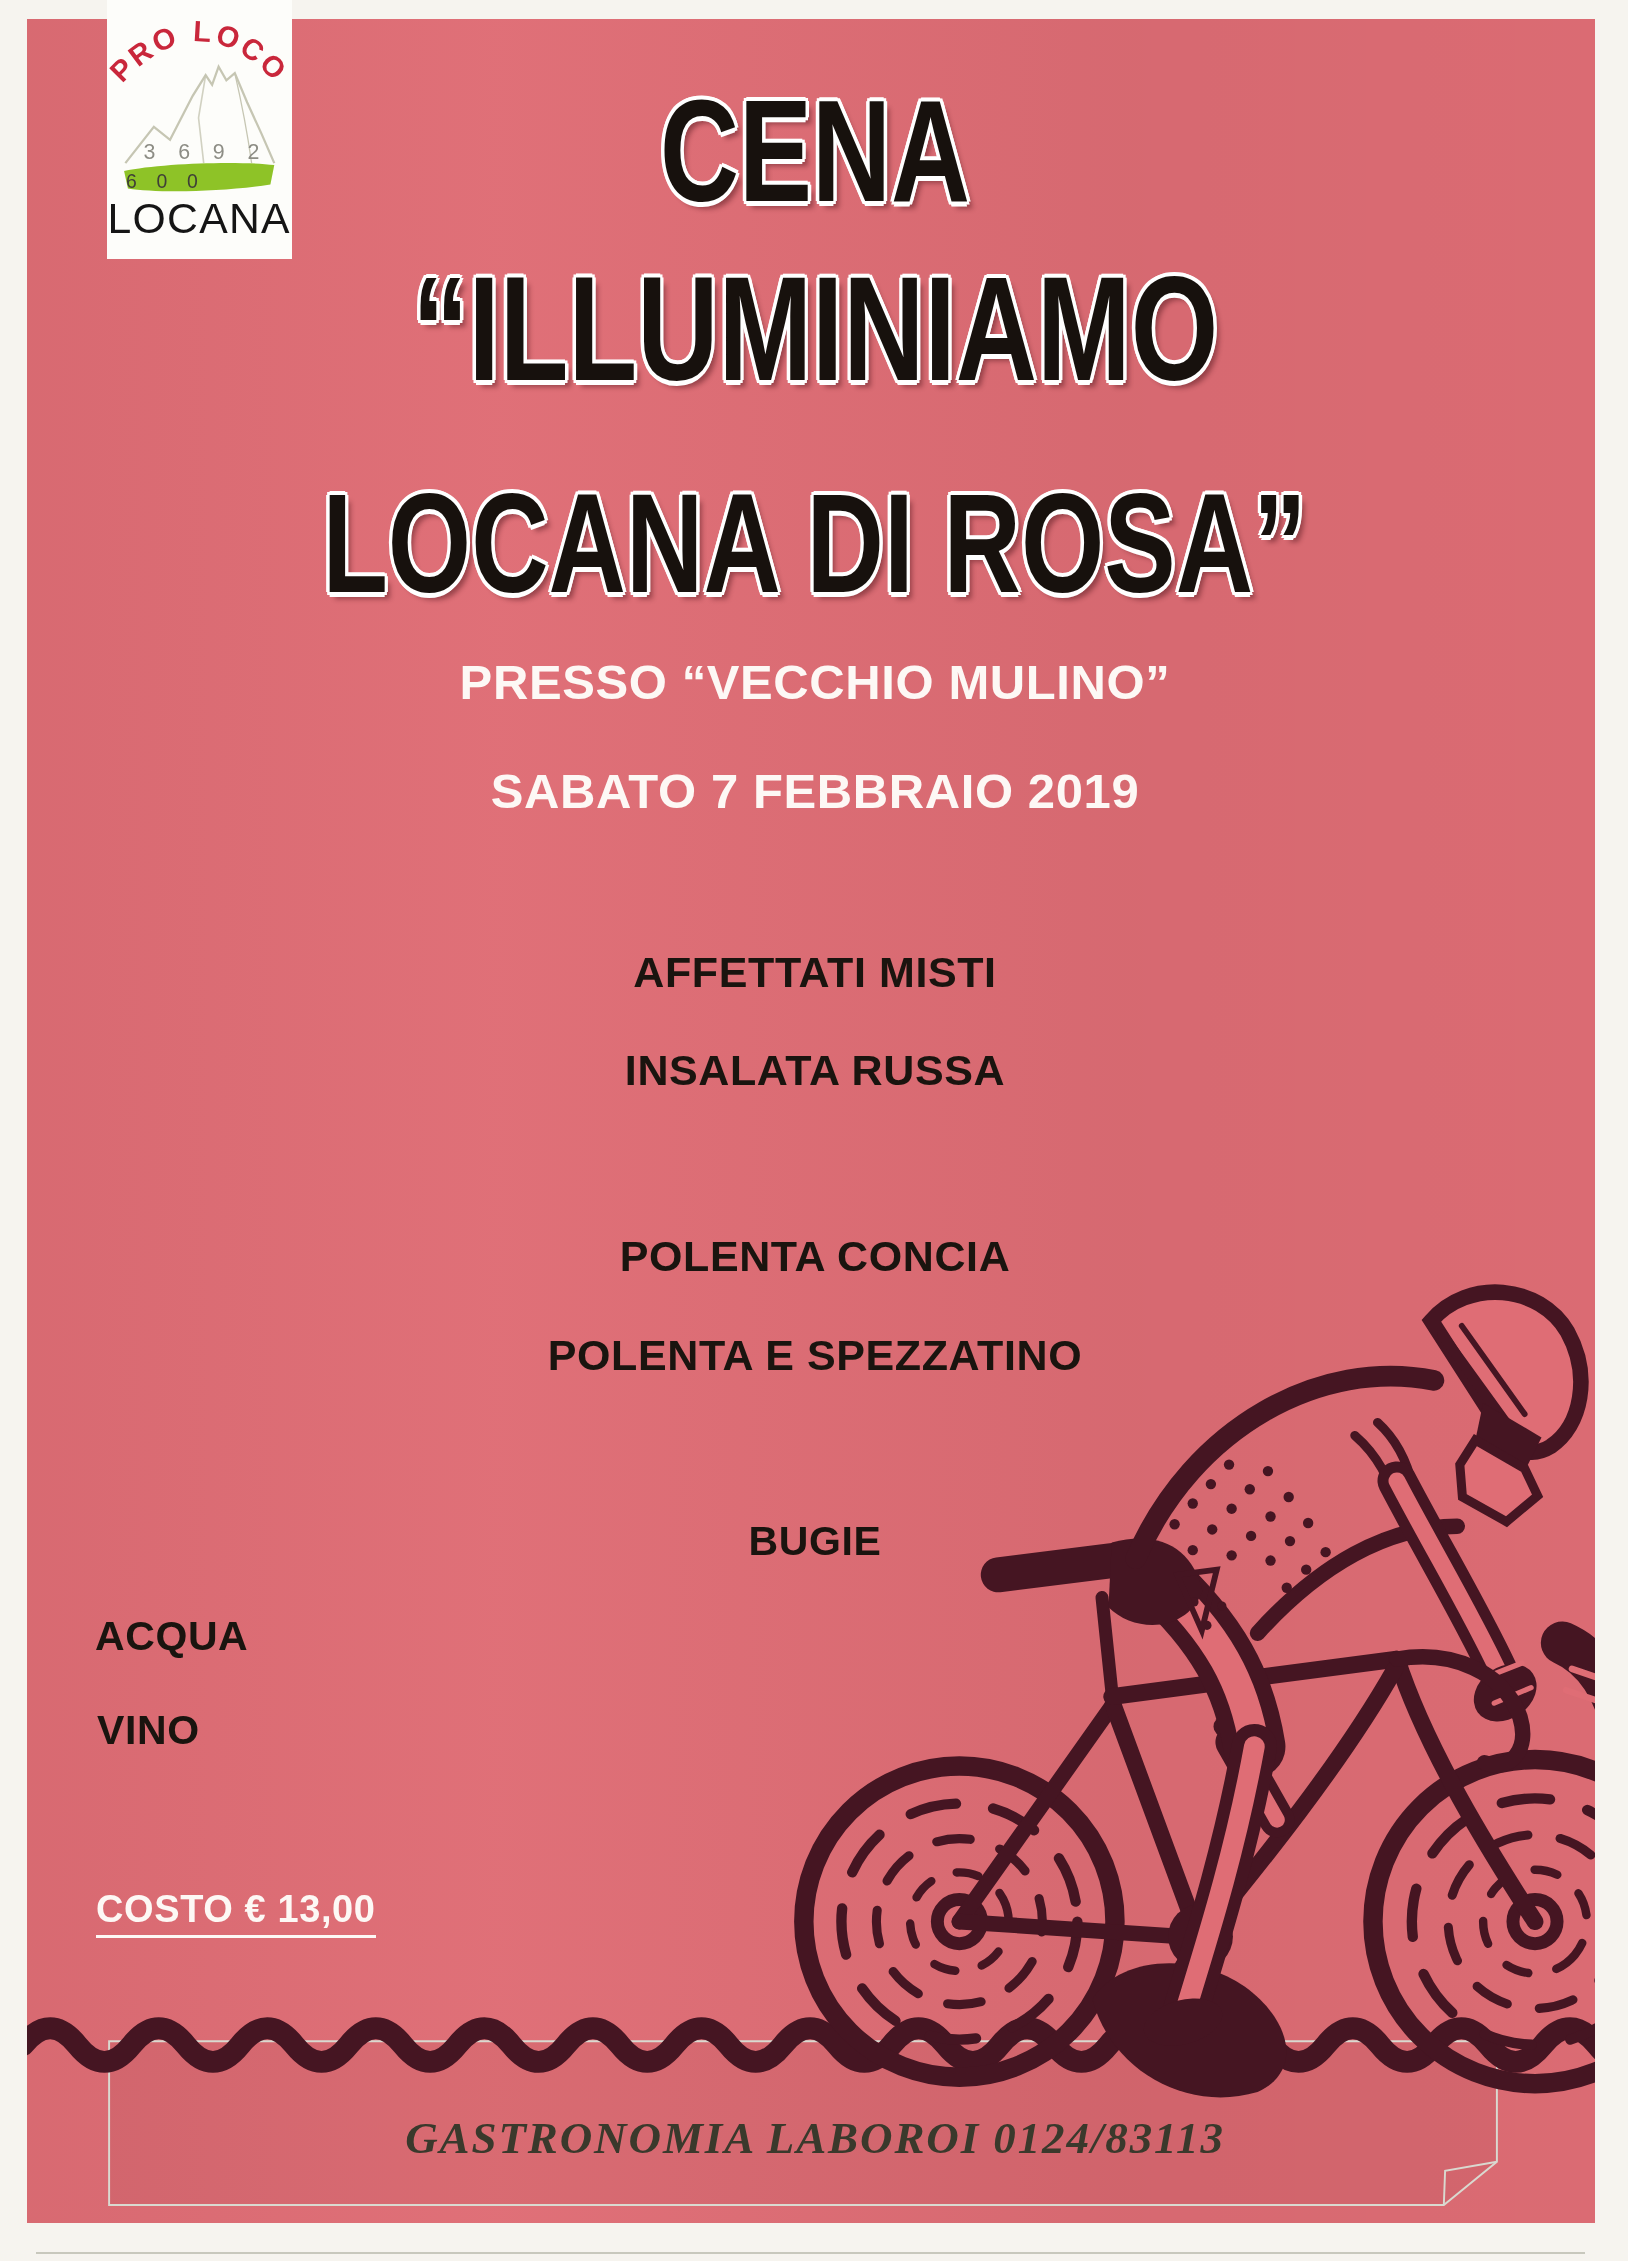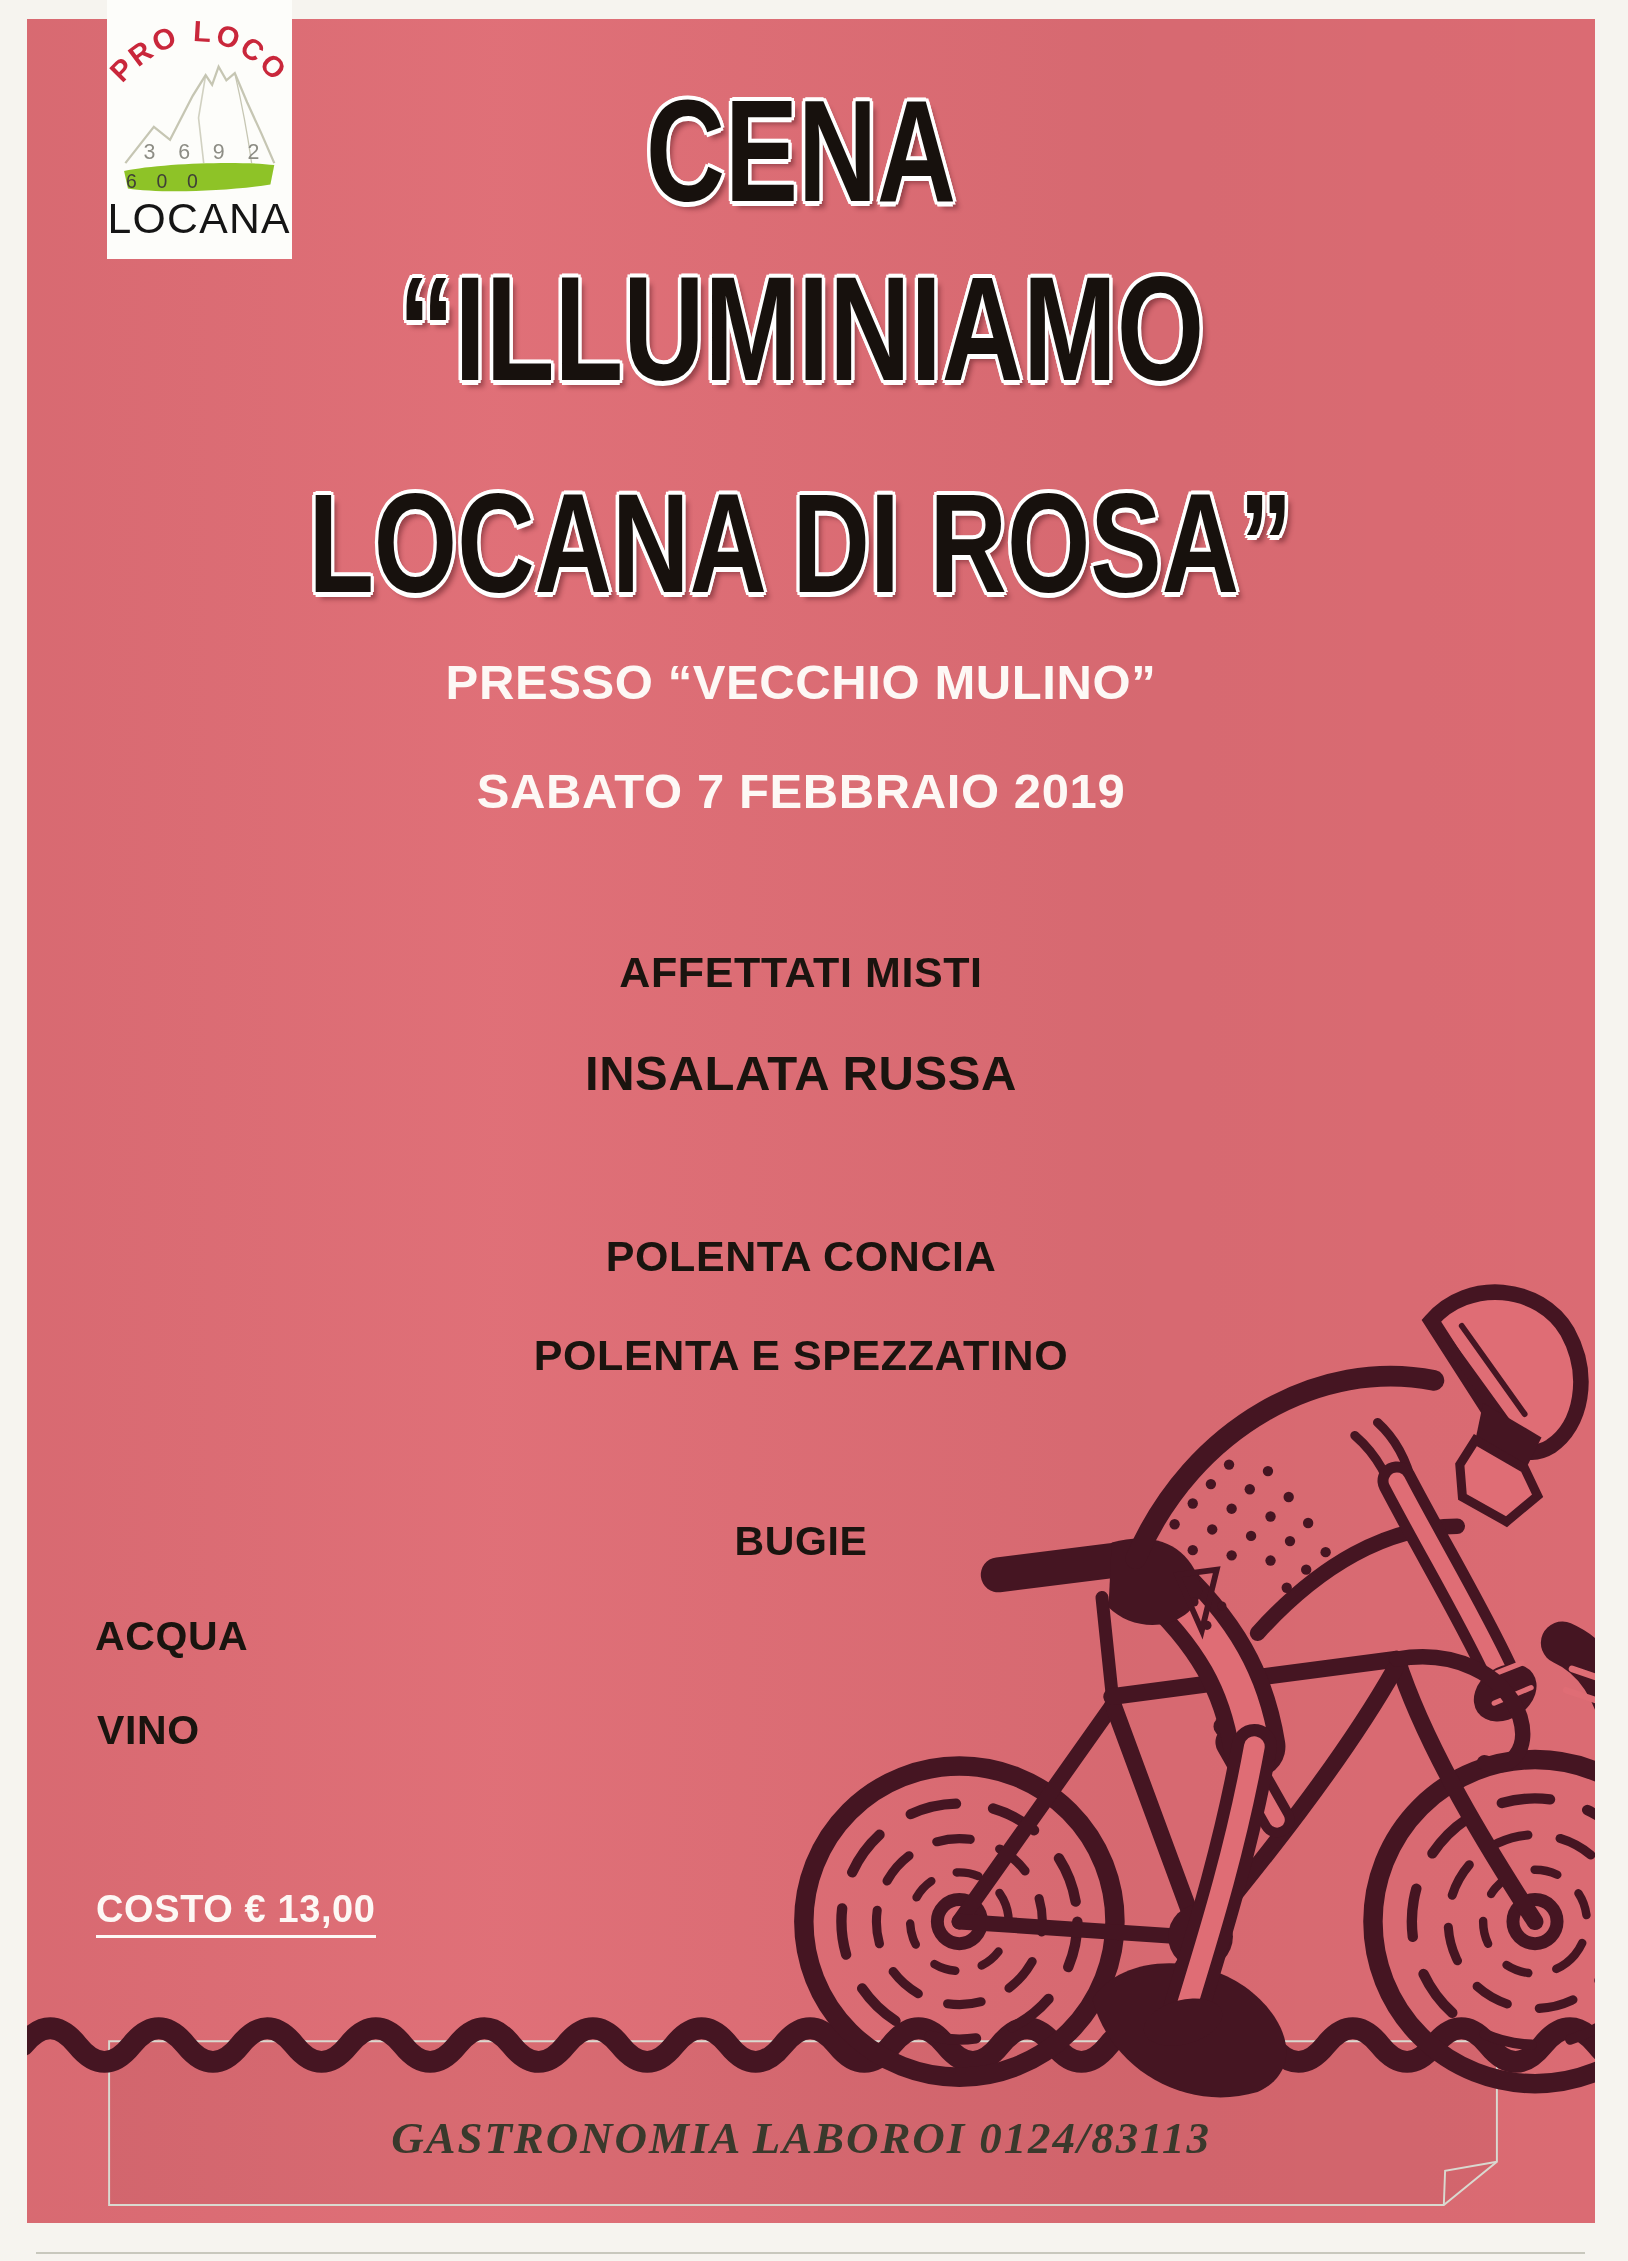--- a/index.html
+++ b/index.html
@@ -5,36 +5,36 @@
   html,body{margin:0;padding:0;}
   body{background:#e9e7e0;}
   #page{position:relative;width:1629px;height:2261px;background:#f6f4ef;overflow:hidden;
         font-family:"Liberation Sans",sans-serif;}
   .poster{position:absolute;left:27px;top:19.4px;width:1568px;height:2204px;
           background:#df6d75;overflow:hidden;z-index:1;}
   
   .poster::after{content:"";position:absolute;inset:0;
      background:linear-gradient(90deg,rgba(0,0,0,0.03),rgba(255,255,255,0.02) 30%,rgba(0,0,0,0.04) 70%,rgba(0,0,0,0.02));
      pointer-events:none;}
-  .layer{position:absolute;left:27px;width:1548px;text-align:center;z-index:10;line-height:1.05;}
+  .layer{position:absolute;left:41px;width:1548px;text-align:center;z-index:10;line-height:1.05;}
   .abs{position:absolute;z-index:10;line-height:1.05;}
   .cond{display:inline-block;transform:scaleX(0.76);transform-origin:50% 50%;white-space:nowrap;}
   .outline-title{font-weight:bold;color:#17110d;
      text-shadow:4.5px 0 0 #ffffff,-4.5px 0 0 #ffffff,0 4.5px 0 #ffffff,0 -4.5px 0 #ffffff,
                  3.2px 3.2px 0 #ffffff,-3.2px 3.2px 0 #ffffff,3.2px -3.2px 0 #ffffff,-3.2px -3.2px 0 #ffffff,
                  7.1px 7.1px 5.8px rgba(70,15,22,0.45);}
   .t1{top:76px;font-size:144px;}
   .t2{top:251px;font-size:148px;}
   .t3{top:469px;font-size:141px;}
   .whitehead{font-weight:bold;color:#fdf8f5;letter-spacing:0.6px;}
   .venue{top:657px;font-size:49px;}
   .date{top:766px;font-size:49px;}
   .menuline{font-weight:bold;color:#1a140f;letter-spacing:0.6px;}
   .m1{top:950px;font-size:43px;}
-  .m2{top:1048px;font-size:49px;}
+  .m2{top:1048px;font-size:43px;}
   .m3{top:1234px;font-size:43px;}
   .m4{top:1333px;font-size:43px;}
   .m5{top:1520px;font-size:41px;}
   .drink{font-weight:bold;color:#1a140f;font-size:41px;letter-spacing:0.6px;}
   .d1{left:95px;top:1615px;}
   .d2{left:97px;top:1709px;}
   .price{left:96px;top:1890px;font-weight:bold;color:#fdf8f5;font-size:38px;
          padding-bottom:5px;border-bottom:3.2px solid #fdf8f5;letter-spacing:0.6px;}
   .booking{font-family:"Liberation Serif",serif;font-style:italic;font-weight:bold;
            color:#3a392c;letter-spacing:1.9px;}

